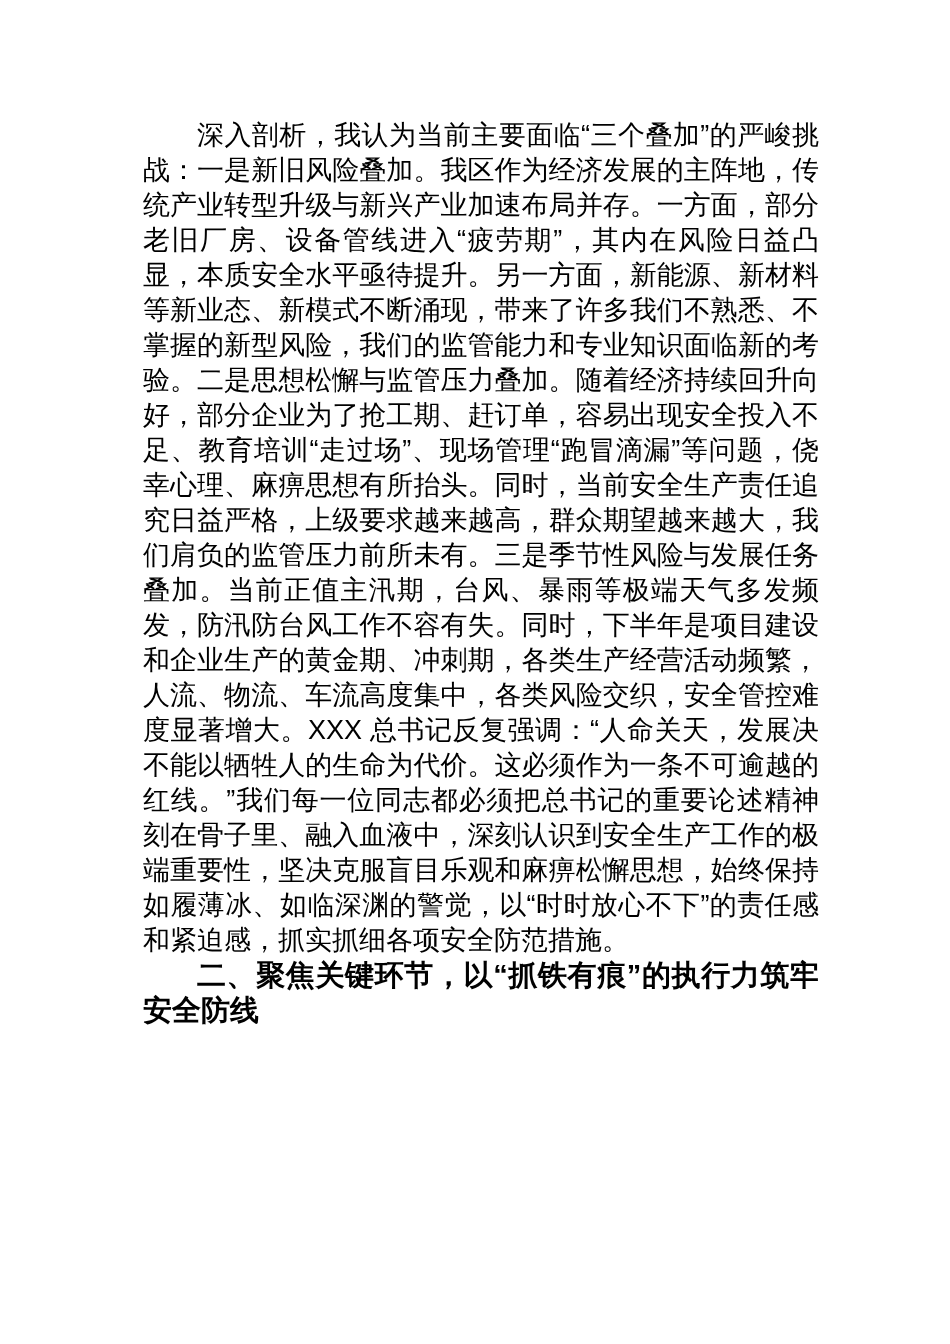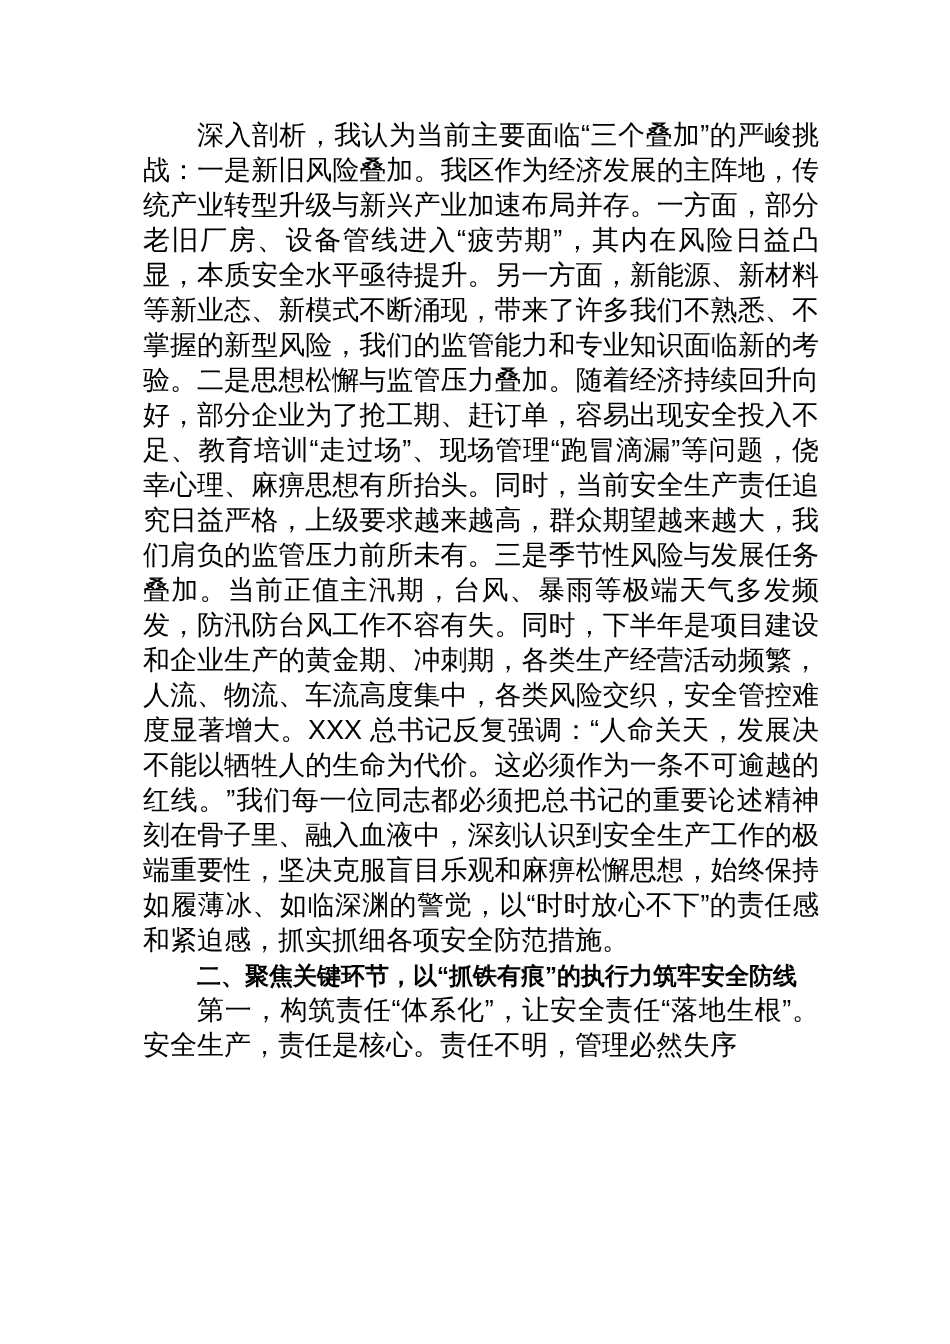--- a/index.html
+++ b/index.html
@@ -28,32 +28,31 @@
     line-height: 35px;
     font-weight: 400;
     text-align: justify;
     text-indent: 54px;
     letter-spacing: 0;
     word-break: break-all;
     overflow-wrap: break-word;
   }
   .heading {
     margin: 0;
-    font-size: 24px;
+    font-size: 29px;
     line-height: 35px;
     font-weight: 700;
     text-align: justify;
     text-indent: 54px;
     letter-spacing: 0;
     word-break: break-all;
     overflow-wrap: break-word;
   }
 </style>
 </head>
 <body>
 
 <div class="page">
   <div class="text-block">
     <p class="para">深入剖析，我认为当前主要面临“三个叠加”的严峻挑战：一是新旧风险叠加。我区作为经济发展的主阵地，传统产业转型升级与新兴产业加速布局并存。一方面，部分老旧厂房、设备管线进入“疲劳期”，其内在风险日益凸显，本质安全水平亟待提升。另一方面，新能源、新材料等新业态、新模式不断涌现，带来了许多我们不熟悉、不掌握的新型风险，我们的监管能力和专业知识面临新的考验。二是思想松懈与监管压力叠加。随着经济持续回升向好，部分企业为了抢工期、赶订单，容易出现安全投入不足、教育培训“走过场”、现场管理“跑冒滴漏”等问题，侥幸心理、麻痹思想有所抬头。同时，当前安全生产责任追究日益严格，上级要求越来越高，群众期望越来越大，我们肩负的监管压力前所未有。三是季节性风险与发展任务叠加。当前正值主汛期，台风、暴雨等极端天气多发频发，防汛防台风工作不容有失。同时，下半年是项目建设和企业生产的黄金期、冲刺期，各类生产经营活动频繁，人流、物流、车流高度集中，各类风险交织，安全管控难度显著增大。XXX 总书记反复强调：“人命关天，发展决不能以牺牲人的生命为代价。这必须作为一条不可逾越的红线。”我们每一位同志都必须把总书记的重要论述精神刻在骨子里、融入血液中，深刻认识到安全生产工作的极端重要性，坚决克服盲目乐观和麻痹松懈思想，始终保持如履薄冰、如临深渊的警觉，以“时时放心不下”的责任感和紧迫感，抓实抓细各项安全防范措施。</p>
     <h2 class="heading">二、聚焦关键环节，以“抓铁有痕”的执行力筑牢安全防线</h2>
-    <p class="para">第一，构筑责任“体系化”，让安全责任“落地生根”。安全生产，责任是核心。责任不明，管理必然失序</p>
   </div>
 </div>
 
 </body></html>

